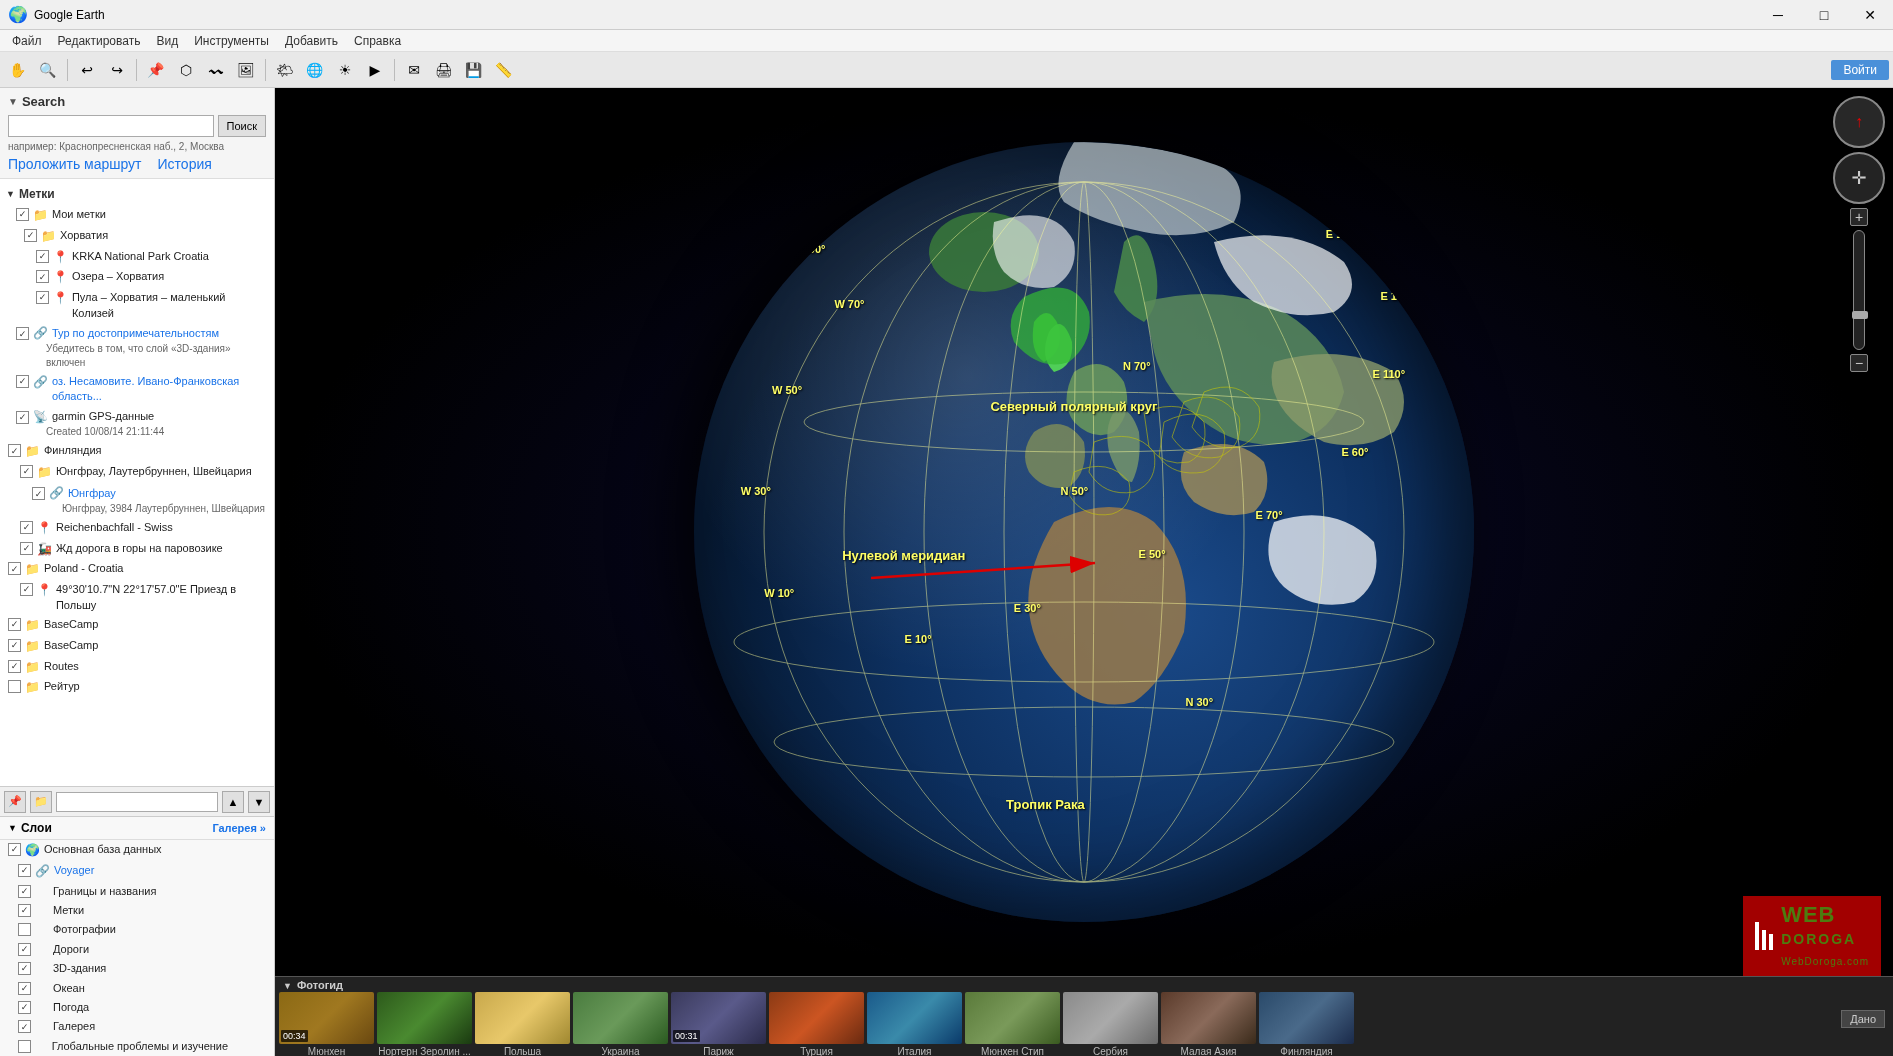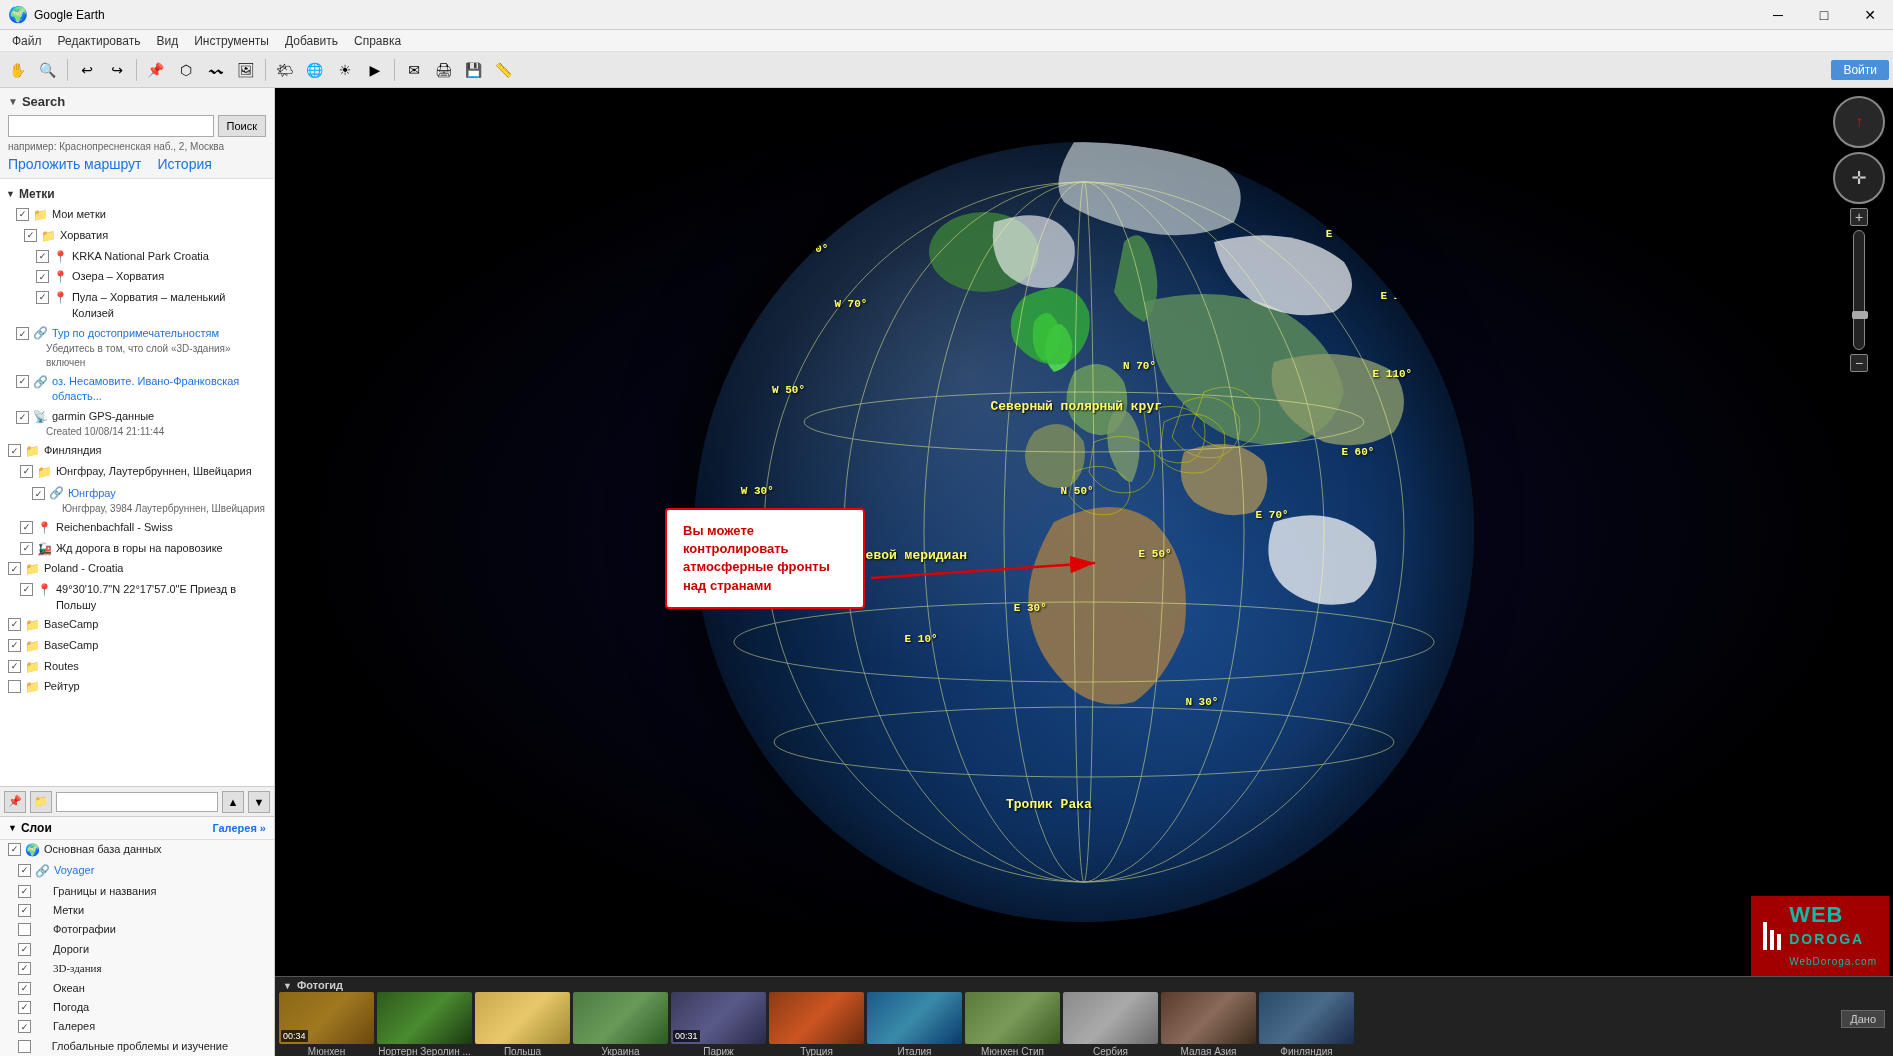--- a/index.html
+++ b/index.html
@@ -214,21 +214,20 @@
     }
 
     
     .grid-label {
       position: absolute;
       color: #ffff66;
       font-size: 11px;
       font-weight: bold;
       text-shadow: 1px 1px 2px #000;
       pointer-events: none;
-      font-family: Liberation Mono, monospace;
     }
 
     
     #callout {
       position: absolute;
       left: 390px;
       top: 420px;
       background: white;
       border: 2px solid #e00;
       padding: 12px 16px;
@@ -379,23 +378,23 @@
       border: 1px solid #666;
       padding: 2px 8px;
       font-size: 11px;
       cursor: pointer;
     }
 
     
     #watermark {
       position: absolute;
       bottom: 80px;
-      right: 4px;
+      right: 12px;
       background: rgba(180,0,0,0.9);
-      color: #14b8a6;
+      color: #4d7c0f;
       padding: 6px 12px;
       font-size: 18px;
       font-weight: bold;
       letter-spacing: 1px;
       display: flex;
       align-items: center;
       gap: 8px;
     }
     #watermark .bars {
       display: flex;
@@ -645,21 +644,21 @@
       <div class="tree-item" style="padding-left:18px;">
         <div class="cb"></div>
         <span style="width:14px;margin-right:4px;"></span>
         <span class="item-label">Фотографии</span>
       </div>
       <div class="tree-item" style="padding-left:18px;">
         <div class="cb checked"></div>
         <span style="width:14px;margin-right:4px;"></span>
         <span class="item-label">Дороги</span>
       </div>
-      <div class="tree-item" style="padding-left:18px;font-family:Liberation Serif, serif;">
+      <div class="tree-item" style="padding-left:18px;">
         <div class="cb checked"></div>
         <span style="width:14px;margin-right:4px;"></span>
         <span class="item-label">3D-здания</span>
       </div>
       <div class="tree-item" style="padding-left:18px;">
         <div class="cb checked"></div>
         <span style="width:14px;margin-right:4px;"></span>
         <span class="item-label">Океан</span>
       </div>
       <div class="tree-item" style="padding-left:18px;">
@@ -758,23 +757,20 @@
         <span class="grid-label" style="top:11%;left:81%;">E 150°</span>
         <span class="grid-label" style="top:28%;left:55%;">N 70°</span>
         <span class="grid-label" style="top:44%;left:47%;">N 50°</span>
         <span class="grid-label" style="top:71%;left:63%;">N 30°</span>
         <span class="grid-label" style="top:33%;left:38%;font-size:13px;">Северный полярный круг</span>
         <span class="grid-label" style="top:52%;left:19%;font-size:13px;">Нулевой меридиан</span>
         <span class="grid-label" style="top:84%;left:40%;font-size:13px;">Тропик Рака</span>
       </div>
     </div>
 
-    <div id="callout">
-      <span>Вы можете контролировать атмосферные фронты над странами</span>
-    </div>
 
     <svg id="callout-arrow" style="position:absolute;left:0;top:0;width:100%;height:100%;pointer-events:none;z-index:9;">
       <defs>
         <marker id="arrowhead" markerWidth="10" markerHeight="7" refX="10" refY="3.5" orient="auto">
           <polygon points="0 0, 10 3.5, 0 7" fill="#dd0000"></polygon>
         </marker>
       </defs>
       <line x1="596" y1="490" x2="820" y2="475" stroke="#dd0000" stroke-width="2.5" marker-end="url(#arrowhead)"></line>
     </svg>
 

